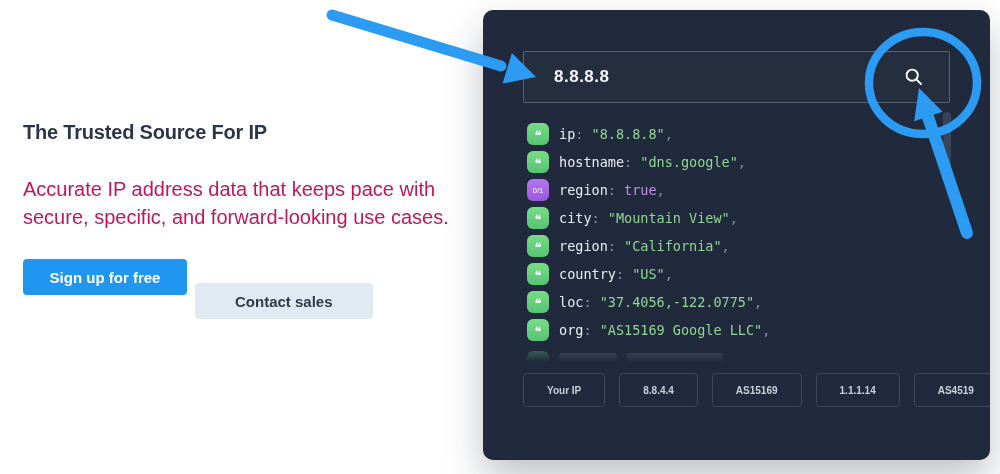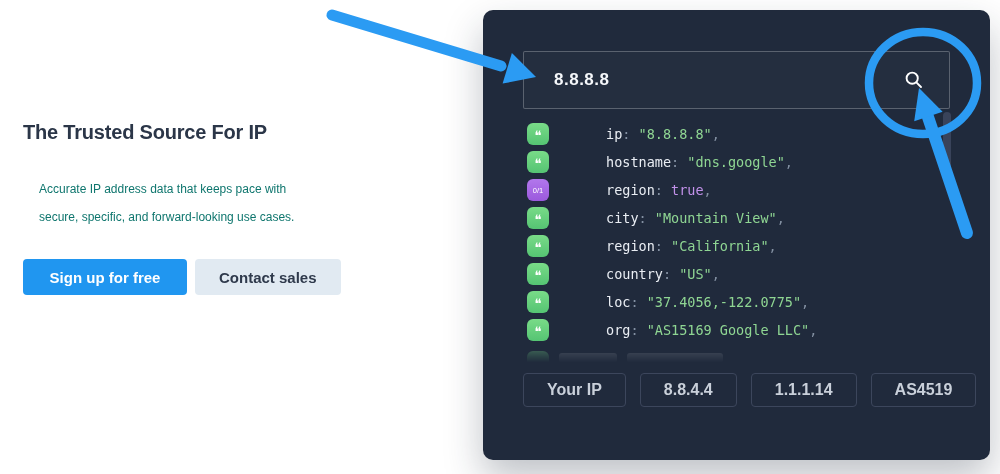--- a/index.html
+++ b/index.html
@@ -19,40 +19,40 @@
   }
   .page{position:relative;width:1000px;height:474px;}
 
   
   .hero-left{position:absolute;left:23px;top:112px;width:460px;}
   .hero-title{
     font-size:20px;line-height:41px;font-weight:700;color:#2b3648;
     letter-spacing:-0.2px;
   }
   .hero-sub{
-    margin-top:22px;font-size:12px;line-height:28px;color:#0f766e;margin-left:16px;
+    margin-top:22px;font-size:20px;line-height:28px;color:#be185d;
   }
   .hero-buttons{margin-top:28px;display:flex;gap:8px;}
   .btn{
     height:36px;border:none;border-radius:4px;cursor:pointer;
     font-family:"Liberation Sans",sans-serif;
     font-size:15px;font-weight:700;
     display:inline-flex;align-items:center;justify-content:center;
   }
   .btn-primary{background:var(--button-blue);color:#ffffff;width:164px;}
-  .btn-secondary{background:var(--button-light-bg);color:#2f3a4c;padding:0 24px;}
+  .btn-secondary{background:var(--button-light-bg);color:#2f3a4c;padding:0 40px;margin-top:24px;}
 
   
   .panel{
     position:absolute;left:483px;top:10px;width:507px;height:450px;
     background:var(--panel-bg);border-radius:10px;overflow:hidden;
     box-shadow:0 18px 38px rgba(25,35,55,0.28);
   }
   .search-box{
-    position:absolute;left:40px;top:41px;width:427px;height:58px;
+    position:absolute;left:40px;top:41px;width:427px;height:52px;
     border:1px solid rgba(255,255,255,0.25);border-radius:2px;
     background:rgba(255,255,255,0.02);
     display:flex;align-items:center;cursor:text;text-align:right;
   }
   .search-query{
     padding-left:30px;font-size:17px;font-weight:700;color:#f5f7fa;
     letter-spacing:0.5px;
   }
   .search-btn{
     position:absolute;right:14px;top:0;height:100%;width:42px;
@@ -70,21 +70,21 @@
     display:flex;align-items:center;justify-content:center;
     color:#ffffff;
   }
   .row-icon.green{background:linear-gradient(180deg,#79db88,#55c473);font-size:13px;line-height:1;padding-top:2px;}
   .row-icon.purple{background:linear-gradient(180deg,#b277ec,#9b59dd);font-size:7.5px;font-weight:400;}
   .code{
     margin-left:10px;
     font-family:"DejaVu Sans Mono","Liberation Mono",monospace;
     font-size:13.5px;font-weight:500;white-space:pre;
   }
-  .code .k{color:#e9edf3;margin-left:47px;}
+  .code .k{color:#e9edf3;}
   .code .p{color:#8491a3;}
   .code .v{color:var(--string-green);}
   .code .v.bool{color:var(--bool-purple);}
 
   
   .fade-row{
     position:absolute;left:44px;top:341px;height:12px;width:240px;overflow:hidden;
     opacity:0.28;
     -webkit-mask-image:linear-gradient(180deg,#000 0%,transparent 95%);
     mask-image:linear-gradient(180deg,#000 0%,transparent 95%);
@@ -101,21 +101,21 @@
     border-radius:4px;background:#39435a;cursor:grab;
   }
 
   
   .chips{
     position:absolute;left:40px;top:363px;display:flex;gap:14px;white-space:nowrap;
   }
   .chip{
     height:34px;padding:0 23px;border-radius:4px;
     border:1px solid #3c465c;background:transparent;color:#c9d0da;
-    font-family:"Liberation Sans",sans-serif;font-size:16px;font-weight:700;
+    font-family:"Liberation Sans",sans-serif;font-size:10px;font-weight:700;
     display:inline-flex;align-items:center;cursor:pointer;flex:0 0 auto;
   }
 
   
   .annotations{
     position:absolute;left:0;top:0;width:1000px;height:474px;
     pointer-events:none;z-index:10;
   }
 </style>
 </head>
@@ -190,20 +190,21 @@
       <div class="fade-icon"></div>
       <div class="fade-bar b1"></div>
       <div class="fade-bar b2"></div>
     </div>
 
     <div class="scroll-thumb"></div>
 
     <div class="chips">
         <button class="chip">Your IP</button>
         <button class="chip">8.8.4.4</button>
+        <button class="chip">AS15169</button>
         <button class="chip">1.1.1.14</button>
         <button class="chip">AS4519</button>
       </div>
   </div>
 
   <svg class="annotations" viewBox="0 0 1000 474">
     <g>
       <line x1="332" y1="15" x2="501" y2="66" stroke="var(--accent-blue)" stroke-width="11" stroke-linecap="round"></line>
       <polygon points="536,77 502.6,83.6 511.9,53" fill="var(--accent-blue)"></polygon>
     </g>

